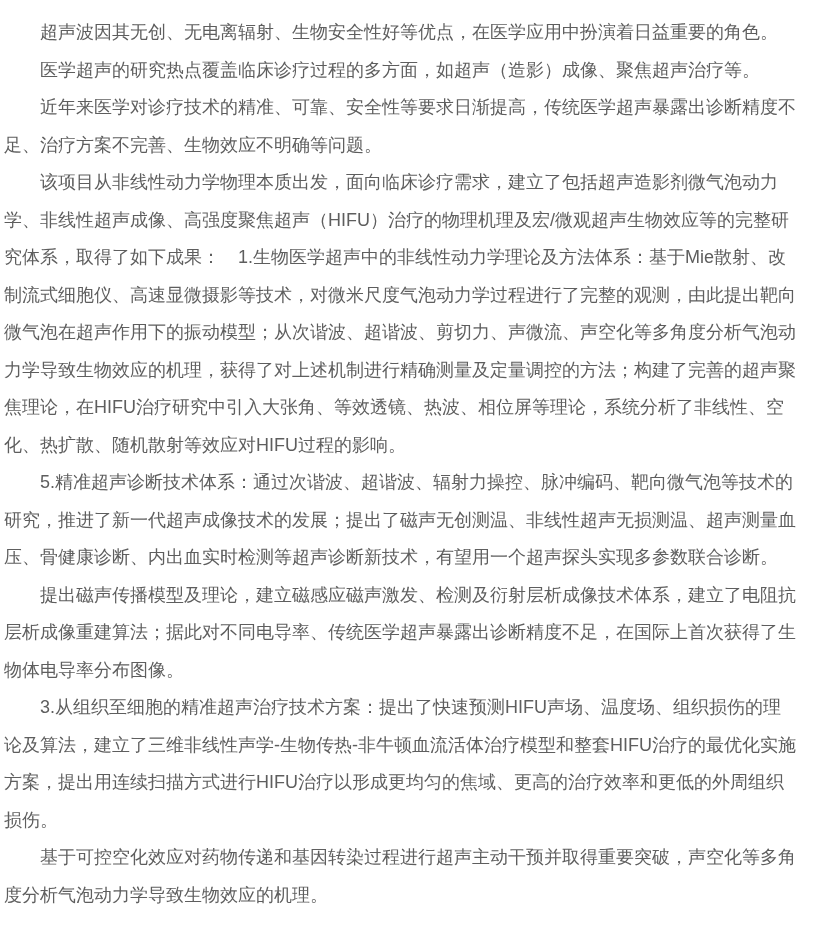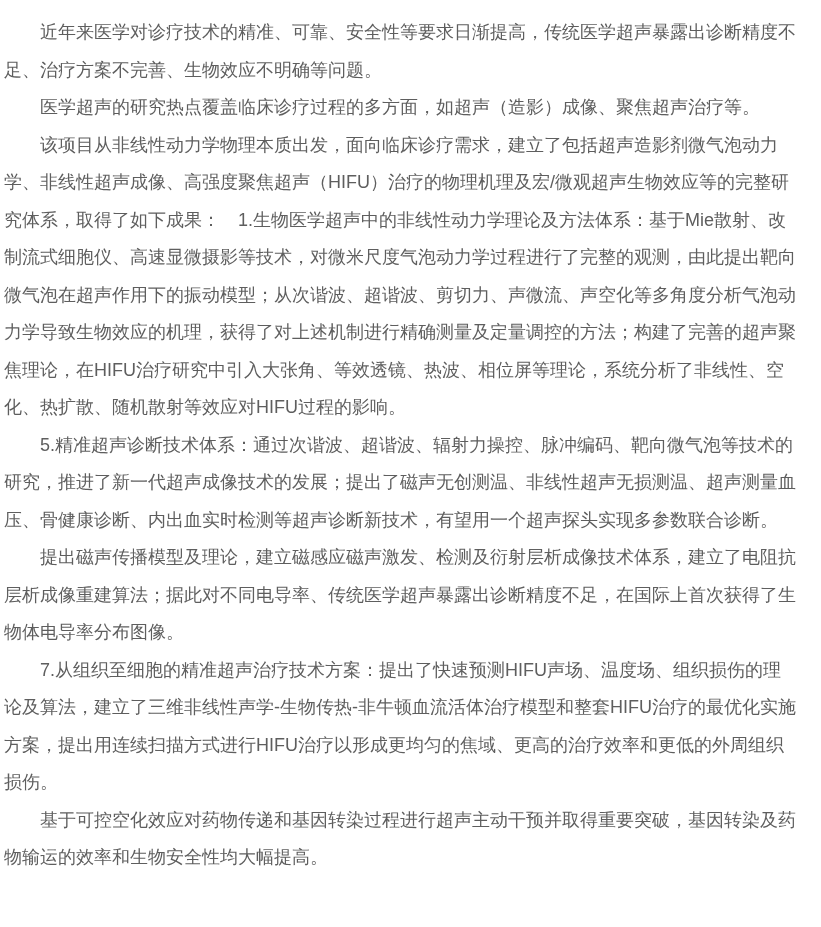--- a/index.html
+++ b/index.html
@@ -26,20 +26,21 @@
   .article p {
     margin: 0;
     padding: 0;
     text-indent: 2em;
   }
 </style>
 </head>
 <body>
 
 <div class="article">
+  <p>超声波因其无创、无电离辐射、生物安全性好等优点，在医学应用中扮演着日益重要的角色。</p>
+  <p>医学超声的研究热点覆盖临床诊疗过程的多方面，如超声（造影）成像、聚焦超声治疗等。</p>
   <p>近年来医学对诊疗技术的精准、可靠、安全性等要求日渐提高，传统医学超声暴露出诊断精度不足、治疗方案不完善、生物效应不明确等问题。</p>
-  <p>医学超声的研究热点覆盖临床诊疗过程的多方面，如超声（造影）成像、聚焦超声治疗等。</p>
   <p>该项目从非线性动力学物理本质出发，面向临床诊疗需求，建立了包括超声造影剂微气泡动力学、非线性超声成像、高强度聚焦超声（HIFU）治疗的物理机理及宏/微观超声生物效应等的完整研究体系，取得了如下成果：　1.生物医学超声中的非线性动力学理论及方法体系：基于Mie散射、改制流式细胞仪、高速显微摄影等技术，对微米尺度气泡动力学过程进行了完整的观测，由此提出靶向微气泡在超声作用下的振动模型；从次谐波、超谐波、剪切力、声微流、声空化等多角度分析气泡动力学导致生物效应的机理，获得了对上述机制进行精确测量及定量调控的方法；构建了完善的超声聚焦理论，在HIFU治疗研究中引入大张角、等效透镜、热波、相位屏等理论，系统分析了非线性、空化、热扩散、随机散射等效应对HIFU过程的影响。</p>
   <p>5.精准超声诊断技术体系：通过次谐波、超谐波、辐射力操控、脉冲编码、靶向微气泡等技术的研究，推进了新一代超声成像技术的发展；提出了磁声无创测温、非线性超声无损测温、超声测量血压、骨健康诊断、内出血实时检测等超声诊断新技术，有望用一个超声探头实现多参数联合诊断。</p>
   <p>提出磁声传播模型及理论，建立磁感应磁声激发、检测及衍射层析成像技术体系，建立了电阻抗层析成像重建算法；据此对不同电导率、传统医学超声暴露出诊断精度不足，在国际上首次获得了生物体电导率分布图像。</p>
-  <p>7.从组织至细胞的精准超声治疗技术方案：提出了快速预测HIFU声场、温度场、组织损伤的理论及算法，建立了三维非线性声学-生物传热-非牛顿血流活体治疗模型和整套HIFU治疗的最优化实施方案，提出用连续扫描方式进行HIFU治疗以形成更均匀的焦域、更高的治疗效率和更低的外周组织损伤。</p>
-  <p>基于可控空化效应对药物传递和基因转染过程进行超声主动干预并取得重要突破，基因转染及药物输运的效率和生物安全性均大幅提高。</p>
+  <p>3.从组织至细胞的精准超声治疗技术方案：提出了快速预测HIFU声场、温度场、组织损伤的理论及算法，建立了三维非线性声学-生物传热-非牛顿血流活体治疗模型和整套HIFU治疗的最优化实施方案，提出用连续扫描方式进行HIFU治疗以形成更均匀的焦域、更高的治疗效率和更低的外周组织损伤。</p>
+  <p>基于可控空化效应对药物传递和基因转染过程进行超声主动干预并取得重要突破，声空化等多角度分析气泡动力学导致生物效应的机理。</p>
 </div>
 
 </body></html>

